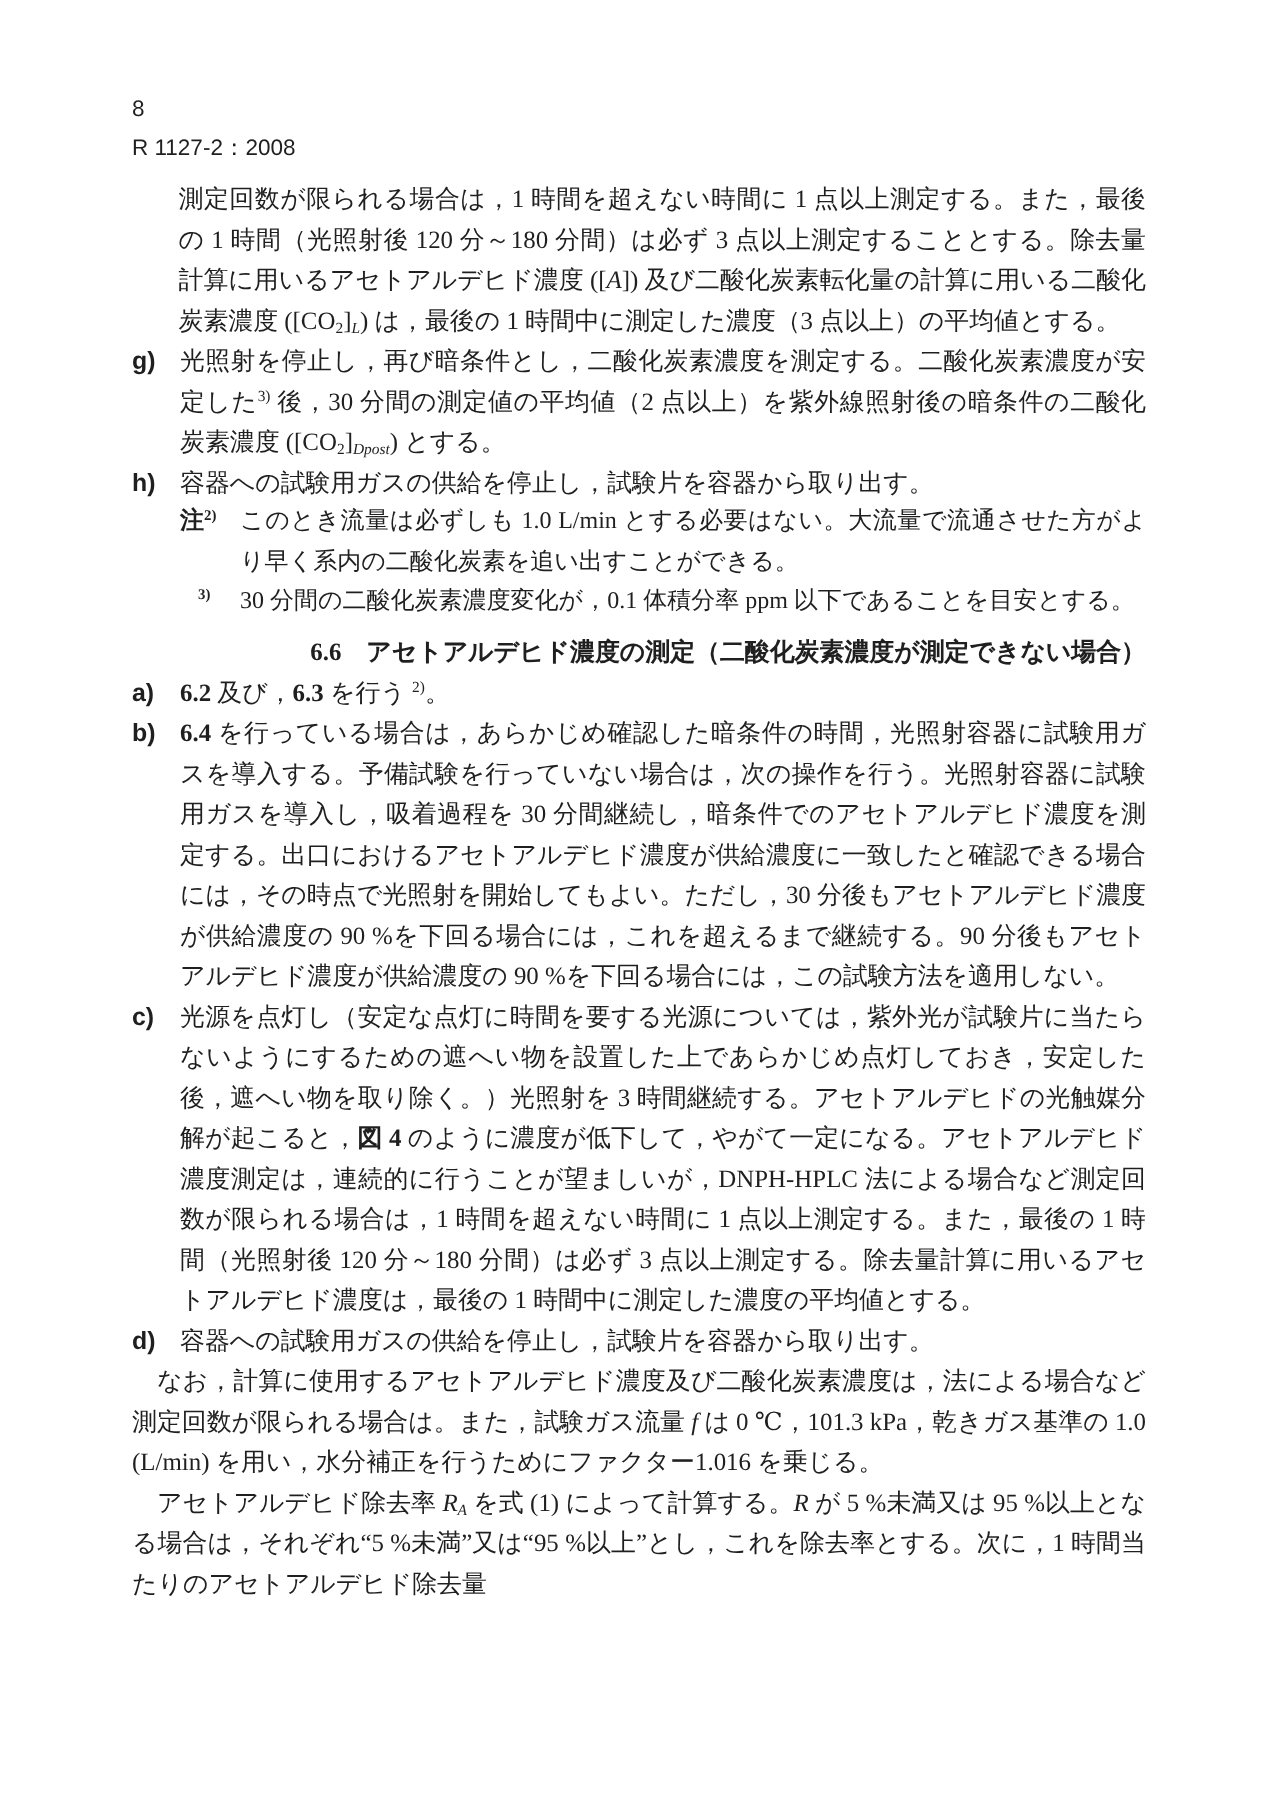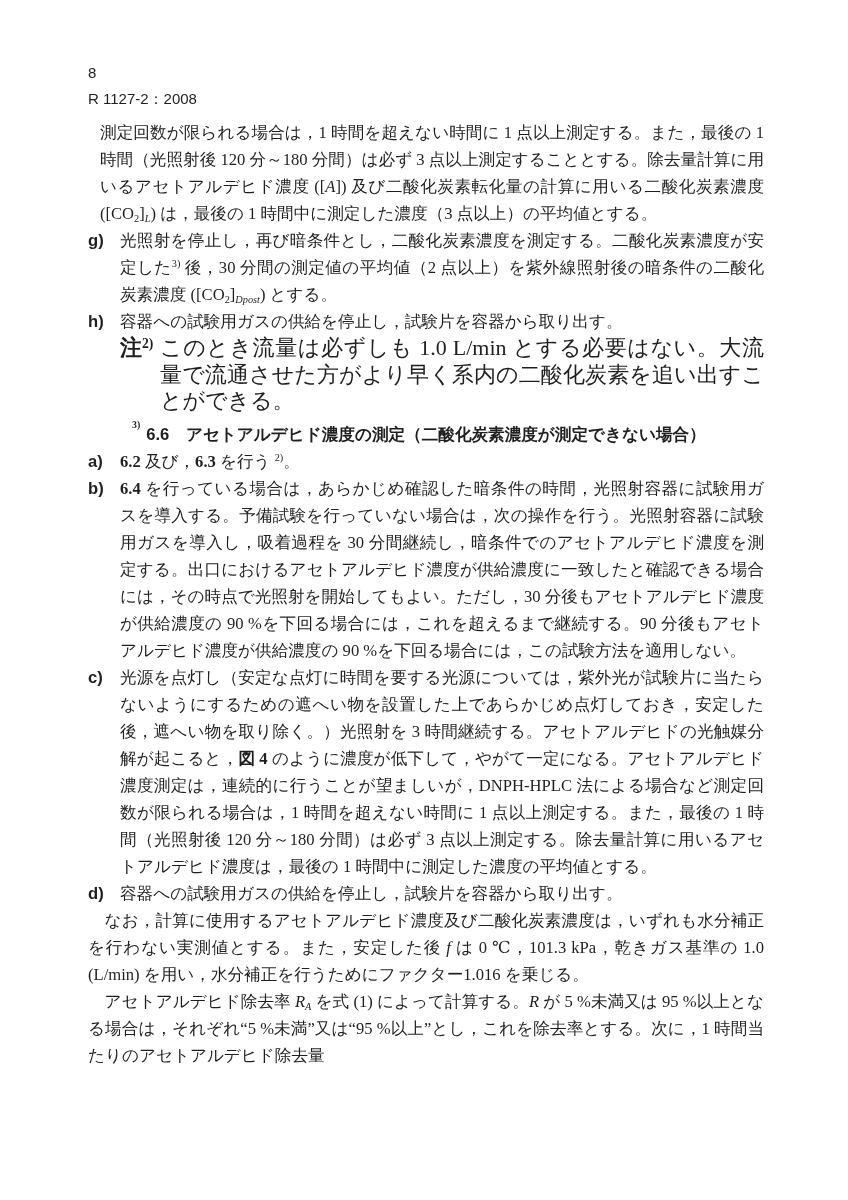--- a/index.html
+++ b/index.html
@@ -26,39 +26,39 @@
   .doc-body {
     position: absolute;
     left: 88px; top: 119px;
     width: 676px;
     font-size: 16.6px;
     line-height: 27px;
     text-align: justify;
   }
   .blk { margin: 0; }
   
-  .b-cont { margin-left: 12px; }
+  .b-cont { margin-left: 31px; }
   
   .b-item { position: relative; padding-left: 32px; }
   .b-item > .label {
     position: absolute; left: 0; top: 0;
     font-weight: bold;
     font-family: "Liberation Sans", "DejaVu Sans", sans-serif;
   }
   
-  .b-note { position: relative; padding-left: 72px; font-size: 22px; line-height: 26.5px; }
+  .b-note { position: relative; padding-left: 72px; font-size: 16px; line-height: 26.5px; }
   .b-note > .label { position: absolute; left: 32px; top: 0; font-weight: bold; }
   
   .b-fnote { position: relative; padding-left: 72px; font-size: 16px; line-height: 26.5px; }
   .b-fnote > .label { position: absolute; left: 44px; top: 0; font-weight: bold; }
   
   .b-h2 {
     font-weight: bold;
-    font-family: Liberation Sans, sans-serif;
-    text-align: center;
+    font-family: Liberation Serif, serif;
+    text-align: right;
   }
   
   .b-p { text-indent: 1em; }
   .mt-sm { margin-top: 6px; }
   .mt-lg { margin-top: 20px; }
   
   .bld { font-weight: bold; }
   .itl { font-style: italic; }
   .sub { font-size: 0.62em; vertical-align: -0.28em; line-height: 0; }
   .sup { font-size: 0.62em; vertical-align: 0.55em; line-height: 0; }
@@ -69,22 +69,22 @@
 <div class="page">
   <div class="page-header">
     <div>8</div>
     <div>R 1127-2：2008</div>
   </div>
   <div class="doc-body">
       <div class="blk b-cont"><span>測定回数が限られる場合は，1 時間を超えない時間に 1 点以上測定する。また，最後の 1 時間（光照射後 120 分～180 分間）は必ず 3 点以上測定することとする。除去量計算に用いるアセトアルデヒド濃度 ([</span><span class="itl">A</span><span>]) 及び二酸化炭素転化量の計算に用いる二酸化炭素濃度 ([CO</span><span class="sub">2</span><span>]</span><span class="sub itl">L</span><span>) は，最後の 1 時間中に測定した濃度（3 点以上）の平均値とする。</span></div>
       <div class="blk b-item"><span class="label"><span>g)</span></span><span>光照射を停止し，再び暗条件とし，二酸化炭素濃度を測定する。二酸化炭素濃度が安定した</span><span class="sup">3)</span><span> 後，30 分間の測定値の平均値（2 点以上）を紫外線照射後の暗条件の二酸化炭素濃度 ([CO</span><span class="sub">2</span><span>]</span><span class="sub itl">Dpost</span><span>) とする。</span></div>
       <div class="blk b-item"><span class="label"><span>h)</span></span><span>容器への試験用ガスの供給を停止し，試験片を容器から取り出す。</span></div>
       <div class="blk b-note"><span class="label"><span class="bld">注</span><span class="sup bld">2)</span></span><span>このとき流量は必ずしも 1.0 L/min とする必要はない。大流量で流通させた方がより早く系内の二酸化炭素を追い出すことができる。</span></div>
-      <div class="blk b-fnote"><span class="label"><span class="sup bld">3)</span></span></div>
+      <div class="blk b-fnote"><span class="label"><span class="sup bld">3)</span></span><span>30 分間の二酸化炭素濃度変化が，0.1 体積分率 ppm 以下であることを目安とする。</span></div>
       <div class="blk b-h2 mt-sm"><span>6.6　アセトアルデヒド濃度の測定（二酸化炭素濃度が測定できない場合）</span></div>
       <div class="blk b-item"><span class="label"><span>a)</span></span><span class="bld">6.2</span><span> 及び，</span><span class="bld">6.3</span><span> を行う </span><span class="sup">2)</span><span>。</span></div>
       <div class="blk b-item"><span class="label"><span>b)</span></span><span class="bld">6.4</span><span> を行っている場合は，あらかじめ確認した暗条件の時間，光照射容器に試験用ガスを導入する。予備試験を行っていない場合は，次の操作を行う。光照射容器に試験用ガスを導入し，吸着過程を 30 分間継続し，暗条件でのアセトアルデヒド濃度を測定する。出口におけるアセトアルデヒド濃度が供給濃度に一致したと確認できる場合には，その時点で光照射を開始してもよい。ただし，30 分後もアセトアルデヒド濃度が供給濃度の 90 %を下回る場合には，これを超えるまで継続する。90 分後もアセトアルデヒド濃度が供給濃度の 90 %を下回る場合には，この試験方法を適用しない。</span></div>
       <div class="blk b-item"><span class="label"><span>c)</span></span><span>光源を点灯し（安定な点灯に時間を要する光源については，紫外光が試験片に当たらないようにするための遮へい物を設置した上であらかじめ点灯しておき，安定した後，遮へい物を取り除く。）光照射を 3 時間継続する。アセトアルデヒドの光触媒分解が起こると，</span><span class="bld">図 4</span><span> のように濃度が低下して，やがて一定になる。アセトアルデヒド濃度測定は，連続的に行うことが望ましいが，DNPH-HPLC 法による場合など測定回数が限られる場合は，1 時間を超えない時間に 1 点以上測定する。また，最後の 1 時間（光照射後 120 分～180 分間）は必ず 3 点以上測定する。除去量計算に用いるアセトアルデヒド濃度は，最後の 1 時間中に測定した濃度の平均値とする。</span></div>
       <div class="blk b-item"><span class="label"><span>d)</span></span><span>容器への試験用ガスの供給を停止し，試験片を容器から取り出す。</span></div>
-      <div class="blk b-p"><span>なお，計算に使用するアセトアルデヒド濃度及び二酸化炭素濃度は，いずれも水分補正を行わない実測値とする。また，安定した後 </span><span class="itl">f</span><span> は 0 ℃，101.3 kPa，乾きガス基準の 1.0 (L/min) を用い，水分補正を行うためにファクター1.016 を乗じる。</span></div>
+      <div class="blk b-p"><span>なお，計算に使用するアセトアルデヒド濃度及び二酸化炭素濃度は，法による場合など測定回数が限られる場合は。また，試験ガス流量 </span><span class="itl">f</span><span> は 0 ℃，101.3 kPa，乾きガス基準の 1.0 (L/min) を用い，水分補正を行うためにファクター1.016 を乗じる。</span></div>
       <div class="blk b-p"><span>アセトアルデヒド除去率 </span><span class="itl">R</span><span class="sub itl">A</span><span> を式 (1) によって計算する。</span><span class="itl">R</span><span> が 5 %未満又は 95 %以上となる場合は，それぞれ“5 %未満”又は“95 %以上”とし，これを除去率とする。次に，1 時間当たりのアセトアルデヒド除去量 </span></div>
     </div>
 </div>
 
 </body></html>

